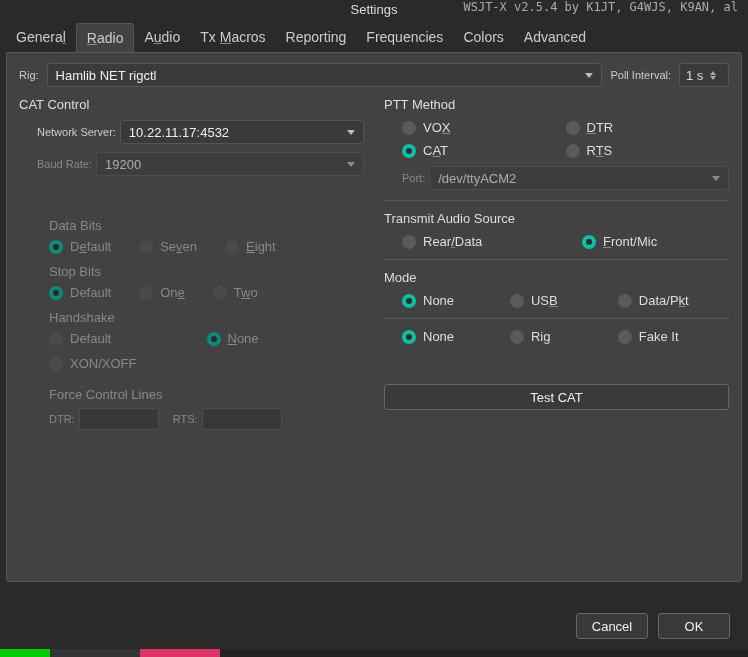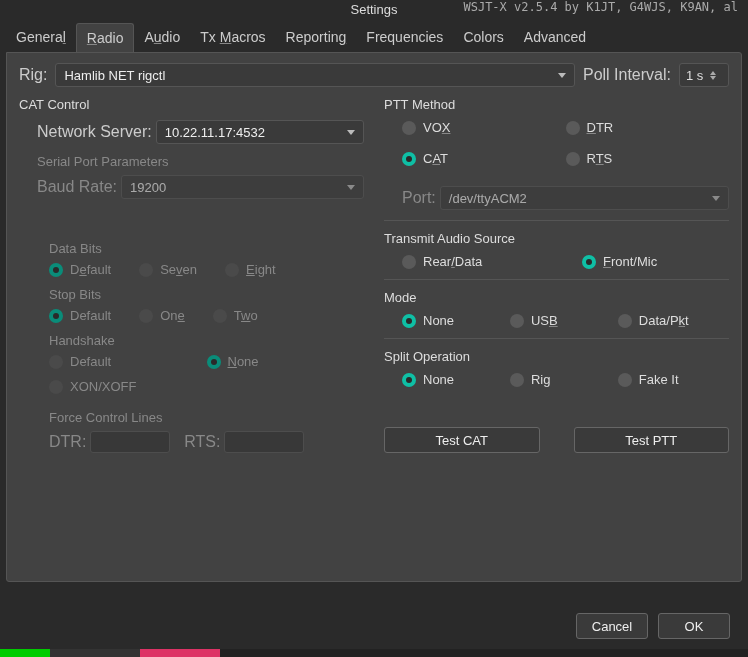--- a/index.html
+++ b/index.html
@@ -96,21 +96,21 @@
   .spin .arrows .up{border-bottom:4px solid #aaa;}
   .spin .arrows .down{border-top:4px solid #aaa;}
   .columns {
     display: flex;
     gap: 20px;
   }
   .col { flex: 1; }
   .group-title { color:#ddd; margin-bottom:8px; font-size:13px;}
   .sub-title { color:#ccc; margin:10px 0 6px; font-size:13px;}
   .sub-title.dim { color:#888; }
-  .label { color:#ccc; font-size:16px; }
+  .label { color:#ccc; font-size:11px; }
   .label.dim { color:#888; }
   .row { display:flex; align-items:center; gap:4px; margin-bottom:8px;}
   .indent { margin-left:18px; }
   .indent2 { margin-left:30px; }
   .radio {
     display:flex; align-items:center; gap:7px; cursor:pointer;
   }
   .radio .dot {
     width:14px; height:14px; border-radius:50%;
     background:#5a5a5a;
@@ -125,21 +125,21 @@
   .radio.dim span { color:#888; }
   .radio.seldim .dot { background:#0a8c79; }
   .radio.seldim .dot::after{
     content:""; position:absolute; inset:4px; background:#2a2a2a; border-radius:50%;
   }
   .radio.seldim span { color:#888; }
   .radio-row { display:flex; gap:40px; margin-bottom:8px;}
   .radio-row.tight { gap:28px; }
   .radio-row3 { display:flex; margin-bottom:8px;}
   .radio-row3 .radio { width: 33%; }
-  .ptt-grid { display:grid; grid-template-columns:1fr 1fr; row-gap:16px; margin-bottom:20px;}
+  .ptt-grid { display:grid; grid-template-columns:1fr 1fr; row-gap:8px; margin-bottom:8px;}
   .divider { border:none; border-top:1px solid #555; margin:10px 0;}
   .btn {
     background:#3a3a3a; border:1px solid #666; color:#eee;
     height:26px; border-radius:3px; cursor:pointer;
     display:flex;align-items:center;justify-content:center;
     font-size:13px;
   }
   .btn-row { display:flex; gap:34px; margin-top:40px;}
   .btn-row .btn { flex:1;}
   .dialog-buttons {
@@ -201,21 +201,20 @@
 
     <div class="col">
       <div class="group-title">CAT Control</div>
       <div class="row indent">
         <span class="label">Network Server:</span>
         <div class="select" style="flex:1">
           <span>10.22.11.17:4532</span>
           <span class="chev"></span>
         </div>
       </div>
-      <div class="sub-title dim indent">Serial Port Parameters</div>
       <div class="row indent">
         <span class="label dim">Baud Rate:</span>
         <div class="select" style="flex:1;opacity:.6">
           <span>19200</span>
           <span class="chev"></span>
         </div>
       </div>
 
       <div style="height:24px"></div>
       <div class="sub-title dim indent2">Data Bits</div>
@@ -333,39 +332,37 @@
             <span class="dot"></span>
             <span>US<span class="underline">B</span></span>
           </div>
         <div class="radio">
             <span class="dot"></span>
             <span>Data/P<span class="underline">k</span>t</span>
           </div>
       </div>
 
       <hr class="divider">
-      <div class="group-title">Split Operation</div>
       <div class="radio-row3 indent">
         <div class="radio sel">
             <span class="dot"></span>
             <span>None</span>
           </div>
         <div class="radio">
             <span class="dot"></span>
             <span>Rig</span>
           </div>
         <div class="radio">
             <span class="dot"></span>
             <span>Fake It</span>
           </div>
       </div>
 
       <div class="btn-row">
         <div class="btn">Test CAT</div>
-        <div class="btn">Test PTT</div>
       </div>
     </div>
   </div>
 </div>
 
 <div class="dialog-buttons">
   <div class="btn">Cancel</div>
   <div class="btn">OK</div>
 </div>
 

